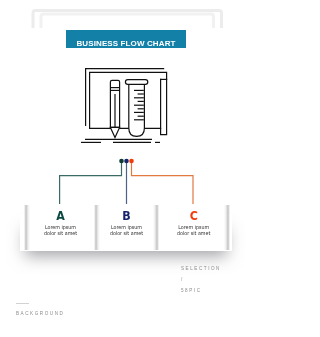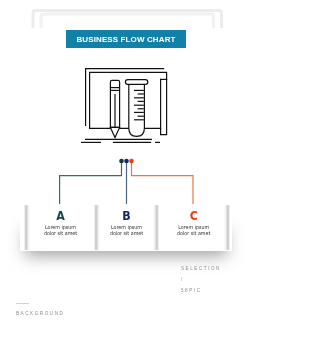--- a/index.html
+++ b/index.html
@@ -4,21 +4,21 @@
 <title>Business Flow Chart</title>
 <style>
   html,body{margin:0;padding:0;}
   body{width:252px;height:337px;overflow:hidden;background:#ffffff;
        font-family:"Liberation Sans", sans-serif;}
   .stage{position:relative;width:252px;height:337px;background:#ffffff;overflow:hidden;}
 
   .deco{position:absolute;left:0;top:0;}
 
   .banner{position:absolute;left:66px;top:30px;width:120px;height:18px;
-    background:#1380a8;display:flex;align-items:center;justify-content:center;}
+    background:#1380a8;display:flex;align-items:flex-end;justify-content:center;}
   .banner span{color:#fff;font-size:8px;font-weight:700;letter-spacing:.12px;}
 
   .illo{position:absolute;left:0;top:0;}
   .conn{position:absolute;left:0;top:0;}
 
   
   .cards-shadow{position:absolute;left:20px;top:214px;width:212px;height:37px;
     background:#fff;box-shadow:0 10px 16px -5px rgba(88,88,96,.55);}
   .card{position:absolute;top:204px;height:47px;background:#fff;}
 

